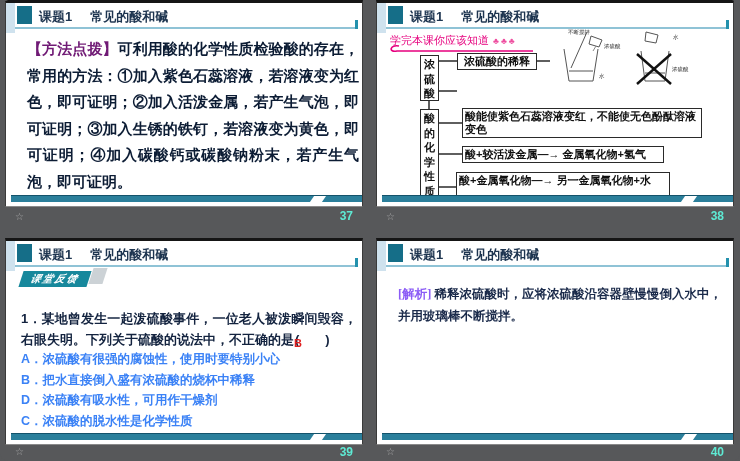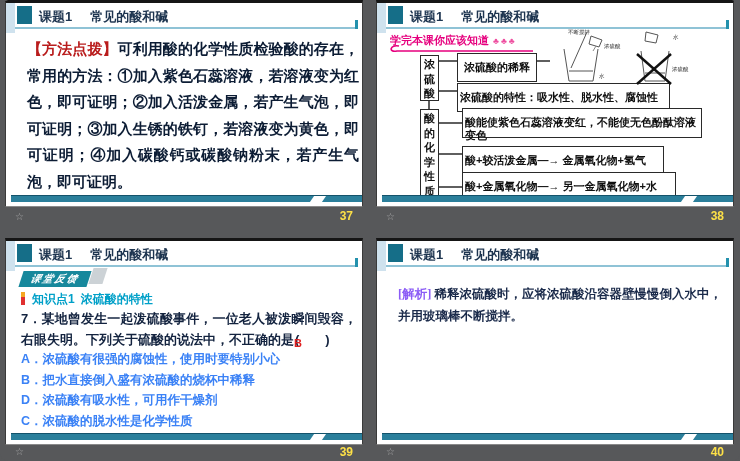--- a/index.html
+++ b/index.html
@@ -15,34 +15,34 @@
   .htext{position:absolute;left:33px;top:5px;font-size:13px;font-weight:bold;color:#1e3550;white-space:nowrap;}
   .htext .t2{margin-left:18px;}
   .hline{position:absolute;left:9px;right:4px;top:24px;height:2px;background:#8fc3d6;}
   .hline .tick{position:absolute;right:0;top:-7px;width:3px;height:9px;background:#2391ad;}
   
   .bbar{position:absolute;left:5px;right:0;bottom:4px;height:6px;background:#2b7f9b;border-top:1px solid #14536b;}
   .bbar .slash{position:absolute;right:38px;top:0;width:12px;height:100%;background:#ffffff;transform:skewX(-35deg);}
   
   .meta{position:relative;width:358px;height:26px;}
   .logo{position:absolute;left:10px;top:4px;color:#a7a7a7;font-size:10px;}
-  .pnum{position:absolute;right:10px;top:2px;color:#fde047;font-size:12px;font-weight:bold;}
+  .pnum{position:absolute;right:10px;top:2px;color:#5eead4;font-size:12px;font-weight:bold;}
   .meta.short .pnum{top:0;}
   .meta.short .logo{top:1px;}
   
   .body37{position:absolute;left:21px;top:33px;width:332px;font-size:15px;line-height:26.5px;
           font-weight:bold;color:#0c1c34;text-align:justify;}
-  .lead37{color:#b91c1c;}
-  
-  .badge38{position:absolute;left:13px;top:30px;font-size:11px;font-weight:bold;color:#e6007e;white-space:nowrap;}
+  .lead37{color:#701a75;}
+  
+  .badge38{position:absolute;left:13px;top:30px;font-size:11px;font-weight:normal;color:#e6007e;white-space:nowrap;}
   .badge38 .syms{font-size:9px;color:#ee4fa0;letter-spacing:2px;margin-left:4px;}
   .curve38{position:absolute;left:8px;top:41px;}
   .fsvg{position:absolute;left:0;top:0;pointer-events:none;}
   .fbox{position:absolute;border:1.5px solid #2a2a2a;background:#fff;font-size:11px;font-weight:bold;
-        color:#101010;line-height:13px;padding:7px 2px;box-sizing:border-box;}
+        color:#101010;line-height:13px;padding:1px 2px;box-sizing:border-box;}
   .vbox{width:19px;text-align:center;word-break:break-all;line-height:14.6px;padding:1px 0;}
   .ctr{text-align:center;}
   .beakers{position:absolute;left:172px;top:24px;}
   
   .badge39{position:absolute;left:15px;top:27px;height:16px;}
   .badge39 .tpar{display:inline-block;background:#17889c;color:#fff;font-size:10px;font-weight:bold;
         font-style:italic;line-height:16px;padding:0 10px;transform:skewX(-18deg);letter-spacing:2px;}
   .badge39 .gpar{display:inline-block;width:14px;height:16px;background:#ccd2d6;transform:skewX(-18deg);
         margin-left:2px;vertical-align:top;}
   .kp{position:absolute;left:15px;top:50px;font-size:12px;font-weight:bold;color:#00a0c8;white-space:nowrap;}
@@ -112,24 +112,23 @@
           <line x1="52" y1="98" x2="52" y2="106"></line>
           <line x1="62" y1="120" x2="85" y2="120"></line>
           <line x1="62" y1="151" x2="85" y2="151"></line>
           <line x1="62" y1="184" x2="85" y2="184"></line>
         </g>
       </svg>
 
       <div class="fbox vbox" style="left:43px;top:52px;height:46px;">浓硫酸</div>
       <div class="fbox vbox" style="left:43px;top:106px;height:90px;">酸的化学性质</div>
       <div class="fbox ctr" style="left:80px;top:50px;width:80px;">浓硫酸的稀释</div>
-      <div class="fbox" style="left:80px;top:80px;width:213px;">浓硫酸的特性：吸水性、脱水性、腐蚀性</div>
       <div class="fbox" style="left:85px;top:143px;width:202px;">酸+较活泼金属―→ 金属氧化物+氢气</div>
       <div class="fbox" style="left:85px;top:105px;width:240px;height:30px;">酸能使紫色石蕊溶液变红，不能使无色酚酞溶液变色</div>
-      <div class="fbox" style="left:85px;top:169px;width:214px;height:30px;">酸+金属氧化物―→ 另一金属氧化物+水</div>
+      <div class="fbox" style="left:79px;top:169px;width:214px;height:30px;">酸+金属氧化物―→ 另一金属氧化物+水</div>
 
       <svg class="beakers" width="140" height="60">
         <g stroke="#555" stroke-width="1" fill="none">
           <path d="M15,22 L20,54 L44,54 L49,22"></path>
           <line x1="20" y1="44" x2="44" y2="44"></line>
           <line x1="38" y1="5" x2="22" y2="41"></line>
           <path d="M42,9 l11,4 l-3,7 l-10,-3 z"></path>
           <line x1="47" y1="19" x2="44" y2="24" stroke="#888"></line>
         </g>
         <g stroke="#555" stroke-width="1" fill="none">
@@ -168,23 +167,22 @@
         <span>课题1</span><span class="t2">常见的酸和碱</span>
       </div>
       <div class="hline">
           <span class="tick"></span>
         </div>
 
       <div class="badge39">
         <span class="tpar">课堂反馈</span><span class="gpar"></span>
       </div>
 
-      <div class="kp"><span class="kpbar"></span><span>知识点1</span><span class="kpt">浓硫酸的特性</span></div>
-
-      <div class="q39"><span>7．某地曾发生一起泼硫酸事件，一位老人被泼瞬间毁容，右眼失明。下列关于硫酸的说法中，不正确的是</span><span class="ansB">B</span><span>(　　)</span></div>
+
+      <div class="q39"><span>1．某地曾发生一起泼硫酸事件，一位老人被泼瞬间毁容，右眼失明。下列关于硫酸的说法中，不正确的是</span><span class="ansB">B</span><span>(　　)</span></div>
 
       <div class="opts">
         <div class="opt">A．浓硫酸有很强的腐蚀性，使用时要特别小心</div>
         <div class="opt">B．把水直接倒入盛有浓硫酸的烧杯中稀释</div>
         <div class="opt">D．浓硫酸有吸水性，可用作干燥剂</div>
         <div class="opt">C．浓硫酸的脱水性是化学性质</div>
       </div>
 
       <div class="bbar">
           <span class="slash"></span>

